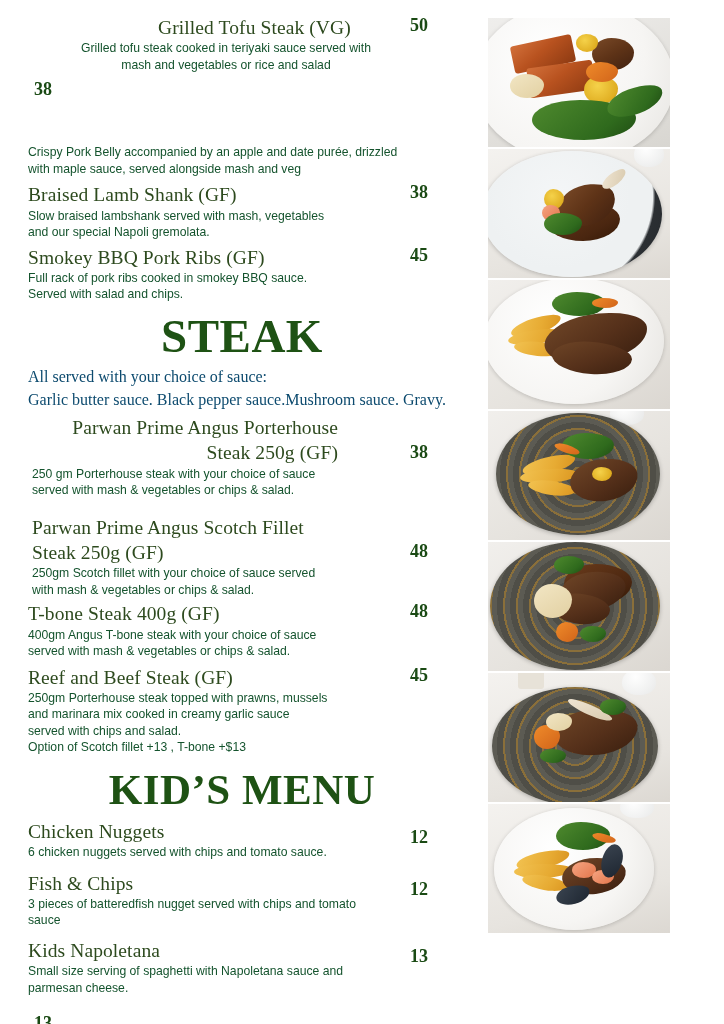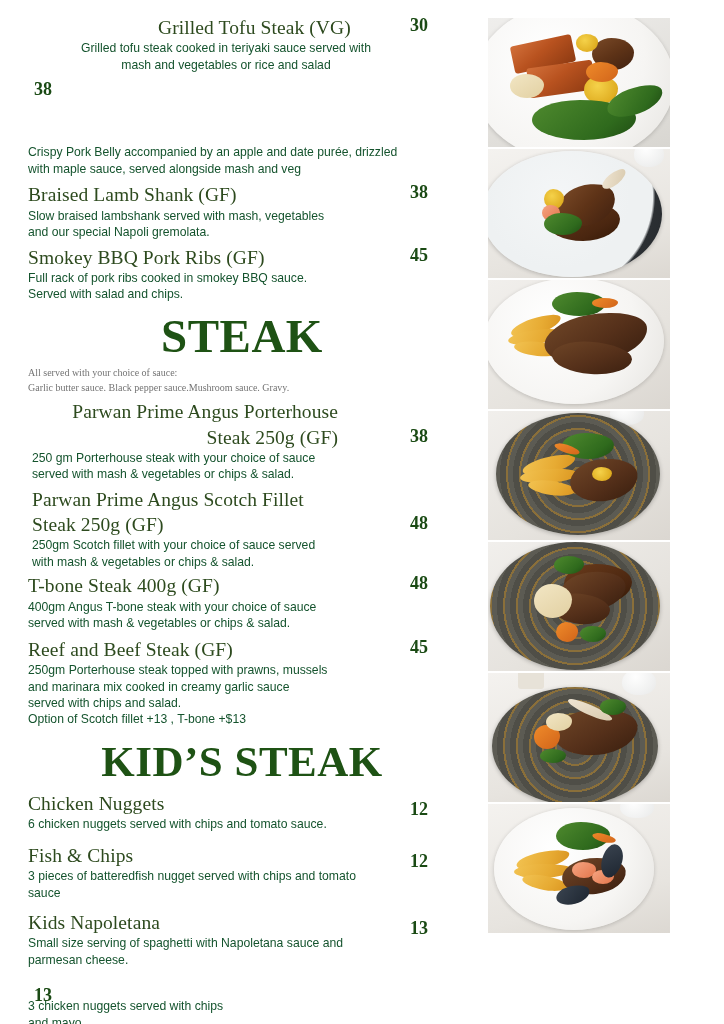--- a/index.html
+++ b/index.html
@@ -35,22 +35,22 @@
     color: #1e5214;
     text-align: center;
     letter-spacing: 0.5px;
     line-height: 1;
   }
   .section-title.steak  { font-size: 47px; margin: 10px 0 6px 0; }
   .section-title.kids   { font-size: 43px; margin: 12px 0 8px 0; }
 
   .section-note {
     font-family: "Liberation Serif", serif;
-    font-size: 10px;
-    color: #737373;
+    font-size: 16px;
+    color: #0c4a6e;
     line-height: 1.32;
     margin: 0 0 2px 0;
   }
 
   .item {
     position: relative;
     margin-bottom: 3px;
   }
 
   .item-head {
@@ -166,21 +166,21 @@
 </head>
 <body>
 
 <div class="page">
 
   <div class="menu-col">
 
     <div class="item indent">
       <div class="item-head">
         <div class="item-name">Grilled Tofu Steak (VG)</div>
-        <div class="item-price">30</div>
+        <div class="item-price">50</div>
       </div>
       <div class="item-desc">Grilled tofu steak cooked in teriyaki sauce served with
 mash and vegetables or rice and salad</div>
     </div>
 
     <div class="item" style="margin-top:6px;">
       <div class="item-head">
         <div class="item-price">38</div>
       </div>
       <div class="item-desc" style="padding-right:56px;margin-top:44px;">Crispy Pork Belly accompanied by an apple and date purée, drizzled
@@ -212,21 +212,21 @@
 
     <div class="item tall">
       <div class="item-head">
         <div class="item-name" style="padding-left:4px;max-width:310px;text-align:right;">Parwan Prime Angus Porterhouse Steak 250g (GF)</div>
         <div class="item-price">38</div>
       </div>
       <div class="item-desc desc-indent"> 250 gm Porterhouse steak with your choice of sauce
 served with mash &amp; vegetables or chips &amp; salad.</div>
     </div>
 
-    <div class="item tall" style="margin-top:4px;">
+    <div class="item tall" style="margin-top:16px;">
       <div class="item-head">
         <div class="item-name" style="padding-left:4px;max-width:300px;">Parwan Prime Angus Scotch Fillet Steak 250g (GF)</div>
         <div class="item-price">48</div>
       </div>
       <div class="item-desc desc-indent"> 250gm  Scotch fillet with your choice of sauce served
 with mash &amp; vegetables or chips &amp; salad.</div>
     </div>
 
     <div class="item" style="margin-top:3px;">
       <div class="item-head">
@@ -241,21 +241,21 @@
       <div class="item-head">
         <div class="item-name">Reef and Beef Steak (GF)</div>
         <div class="item-price">45</div>
       </div>
       <div class="item-desc">250gm Porterhouse steak topped with prawns, mussels
 and marinara mix cooked in creamy garlic sauce
 served with chips and salad.
 Option of Scotch fillet +13 , T-bone +$13</div>
     </div>
 
-    <div class="section-title kids">KID’S STEAK</div>
+    <div class="section-title kids">KID’S MENU</div>
 
     <div class="item">
       <div class="item-head">
         <div class="item-name">Chicken Nuggets</div>
         <div class="item-price" style="position:relative;top:8px;">12</div>
       </div>
       <div class="item-desc">6 chicken nuggets served with chips and tomato sauce.</div>
     </div>
 
     <div class="item" style="margin-top:10px;">

